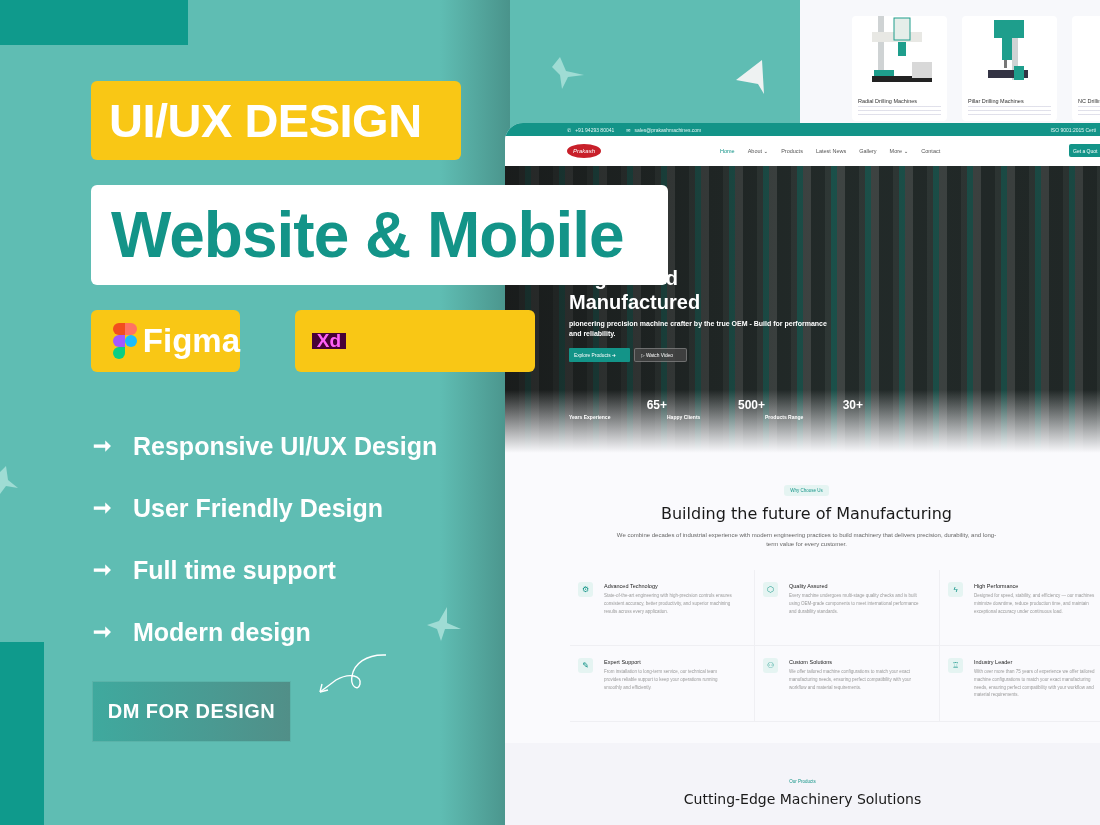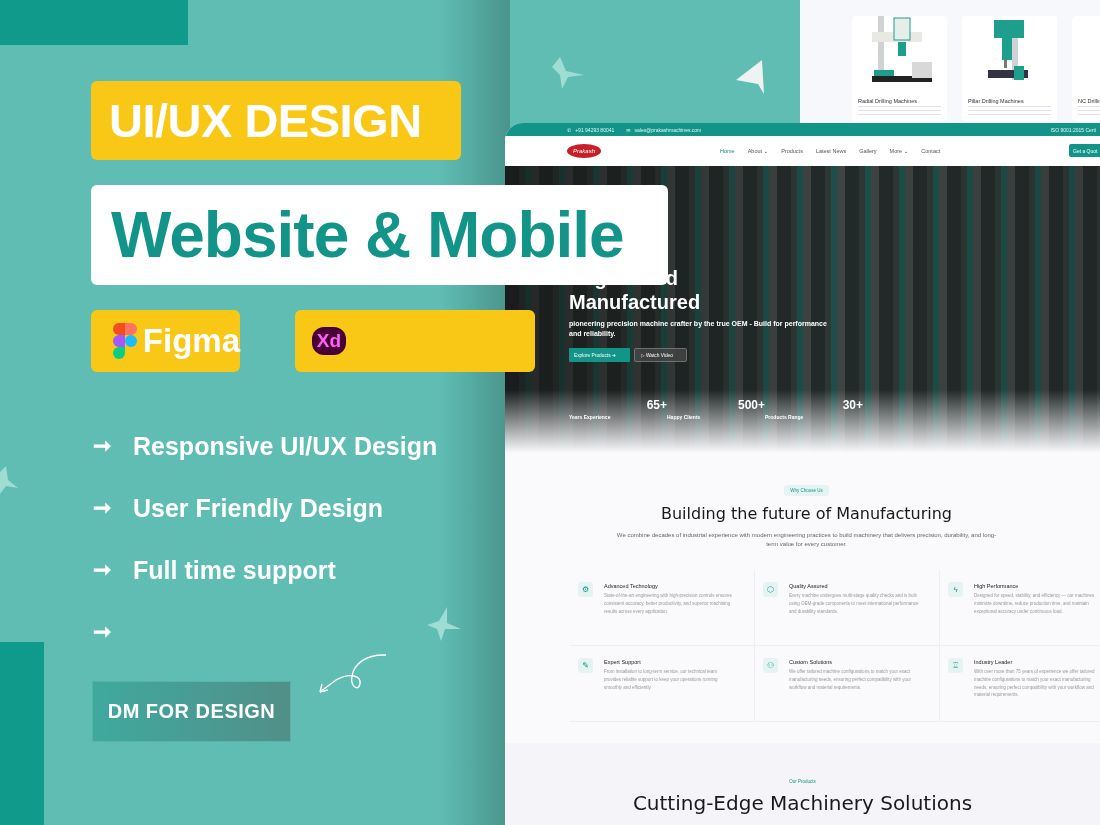--- a/index.html
+++ b/index.html
@@ -17,21 +17,21 @@
   .title-badge { left:91px; top:81px; width:370px; height:79px; display:flex; align-items:center; padding-left:18px;
     font-size:47px; letter-spacing:-0.5px; }
   .subtitle-box { position:absolute; left:91px; top:185px; width:577px; height:100px; background:#fff; border-radius:6px;
     display:flex; align-items:center; padding-left:20px; color:#139488; font-weight:bold; font-size:64px; letter-spacing:-1px; white-space:nowrap; overflow:hidden; z-index:6; }
   .tool-badge { top:310px; height:62px; display:flex; align-items:center; font-size:33px; }
   .tool-figma { left:91px; width:149px; padding-left:22px; }
   .tool-xd { left:295px; width:240px; padding-left:17px; z-index:6; }
   .tool-icon { margin-right:16px; display:inline-block; }
   .figma-icon { width:24px; height:36px; position:relative; }
   .figma-icon span { position:absolute; width:12px; height:12px; }
-  .xd-icon { width:34px; height:28px; background:#470137; border-radius:12px; color:#ff61f6; font-size:19px;
+  .xd-icon { width:34px; height:16px; background:#470137; border-radius:0; color:#ff61f6; font-size:19px;
     display:flex; align-items:center; justify-content:center; font-weight:bold; }
 
   .features { position:absolute; left:93px; top:415px; }
   .feature { display:flex; align-items:center; height:62px; color:#fff; font-size:25px; font-weight:bold; }
   .feature .arrow { width:26px; margin-right:14px; font-size:22px; }
 
   .dm-btn { position:absolute; left:93px; top:682px; width:197px; height:59px;
     background:linear-gradient(90deg, #3fa99e 0%, #4a9a92 60%, #518f88 100%);
     color:#fff; font-weight:bold; font-size:20px; display:flex; align-items:center; justify-content:center; letter-spacing:0.5px;
     box-shadow:0 0 0 1px rgba(0,0,0,0.05); }
@@ -84,21 +84,21 @@
 
   .feat-grid { position:absolute; left:65px; top:447px; width:530px; display:grid; grid-template-columns:185px 185px 160px; row-gap:0; }
   .feat-card { height:76px; position:relative; border-right:1px solid #efeff3; border-bottom:1px solid #efeff3; padding:13px 0 0 34px; }
   .feat-icon { position:absolute; left:8px; top:12px; width:15px; height:15px; background:#e5f4f2; border-radius:3px; color:#139488; font-size:8px;
     display:flex; align-items:center; justify-content:center; }
   .feat-title { font-size:5.5px; color:#222; }
   .feat-desc { font-size:4.5px; color:#999; line-height:7.8px; margin-top:3px; width:130px; }
 
   .products { position:absolute; left:0; top:620px; width:595px; height:82px; background:#f4f4f9; text-align:center; padding-top:36px; }
   .prod-pill { font-size:4.5px; color:#139488; }
-  .prod-title { font-size:20px; color:#1a1a1a; margin-top:7px; font-family:"DejaVu Sans", sans-serif; }
+  .prod-title { font-size:14px; color:#1a1a1a; margin-top:7px; font-family:"DejaVu Sans", sans-serif; }
 </style>
 </head>
 <body>
 
 <div class="bg"></div>
 <div class="bg-shade"></div>
 <div class="corner-tl"></div>
 <div class="corner-bl"></div>
 
 <svg class="star" style="left:550px;top:55px" width="36" height="36" viewBox="0 0 36 36">
@@ -139,20 +139,21 @@
   <div class="feature">
     <span class="arrow">➞</span>
     <span>User Friendly Design</span>
   </div>
   <div class="feature">
     <span class="arrow">➞</span>
     <span>Full time support</span>
   </div>
   <div class="feature">
     <span class="arrow">➞</span>
+    <span>Modern design</span>
   </div>
 </div>
 
 <div class="dm-btn">DM FOR DESIGN</div>
 <svg class="curl" width="76" height="46" viewBox="0 0 76 46">
   <path d="M72 3 C52 2 40 12 38 24 C36 34 44 40 46 32 C48 24 36 20 22 28 L6 40" fill="none" stroke="#fff" stroke-width="1.4"></path>
   <path d="M6 40 L8 32 M6 40 L14 38" fill="none" stroke="#fff" stroke-width="1.4"></path>
 </svg>
 
 <div class="top-preview">

